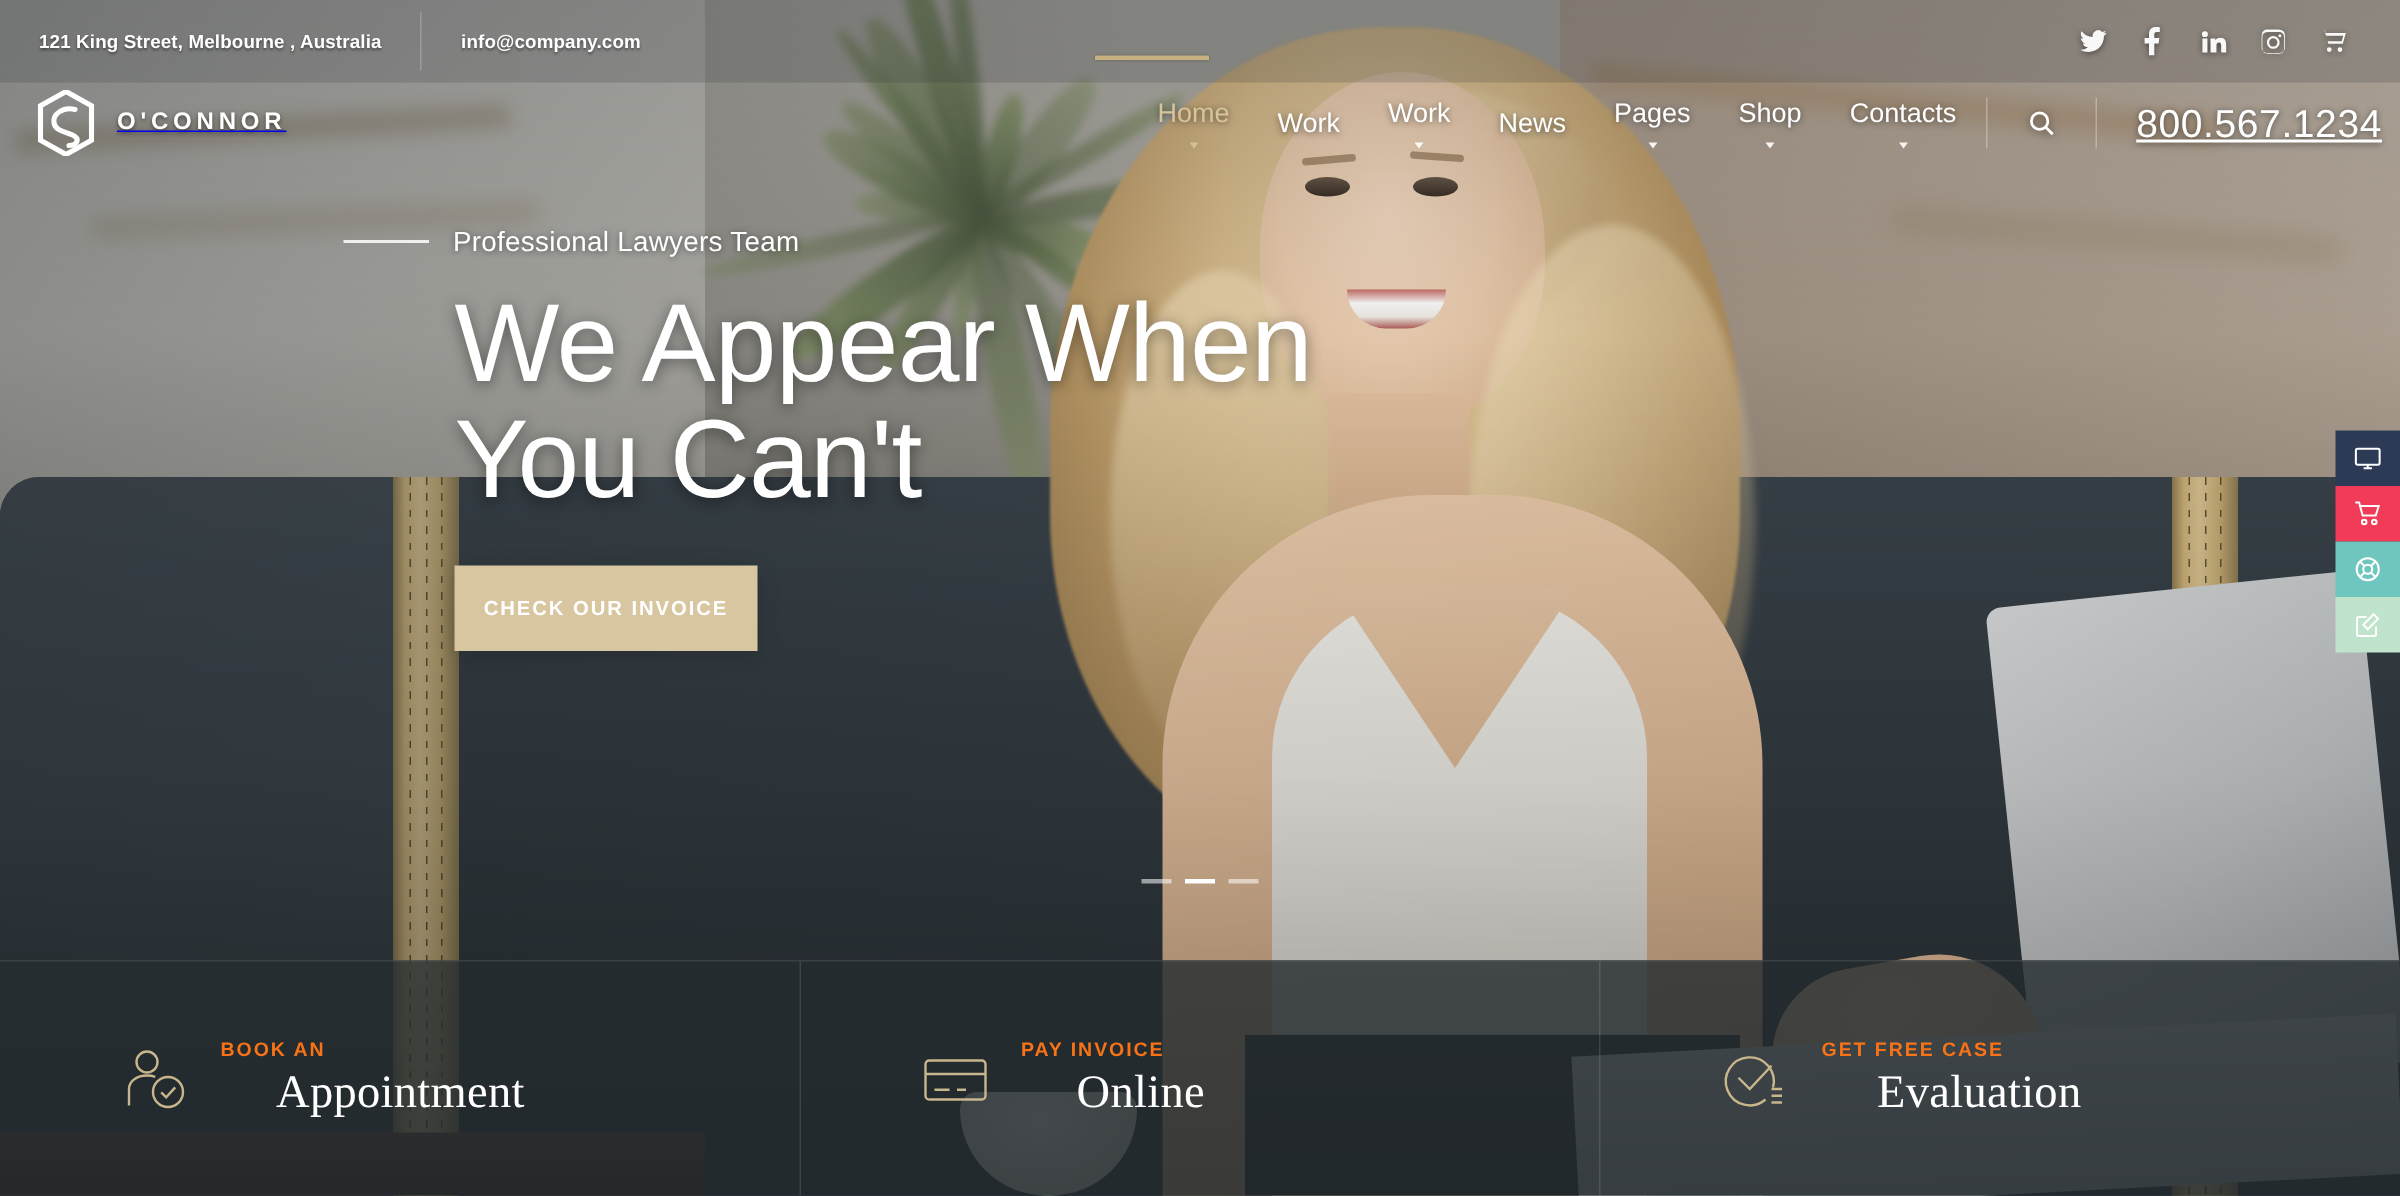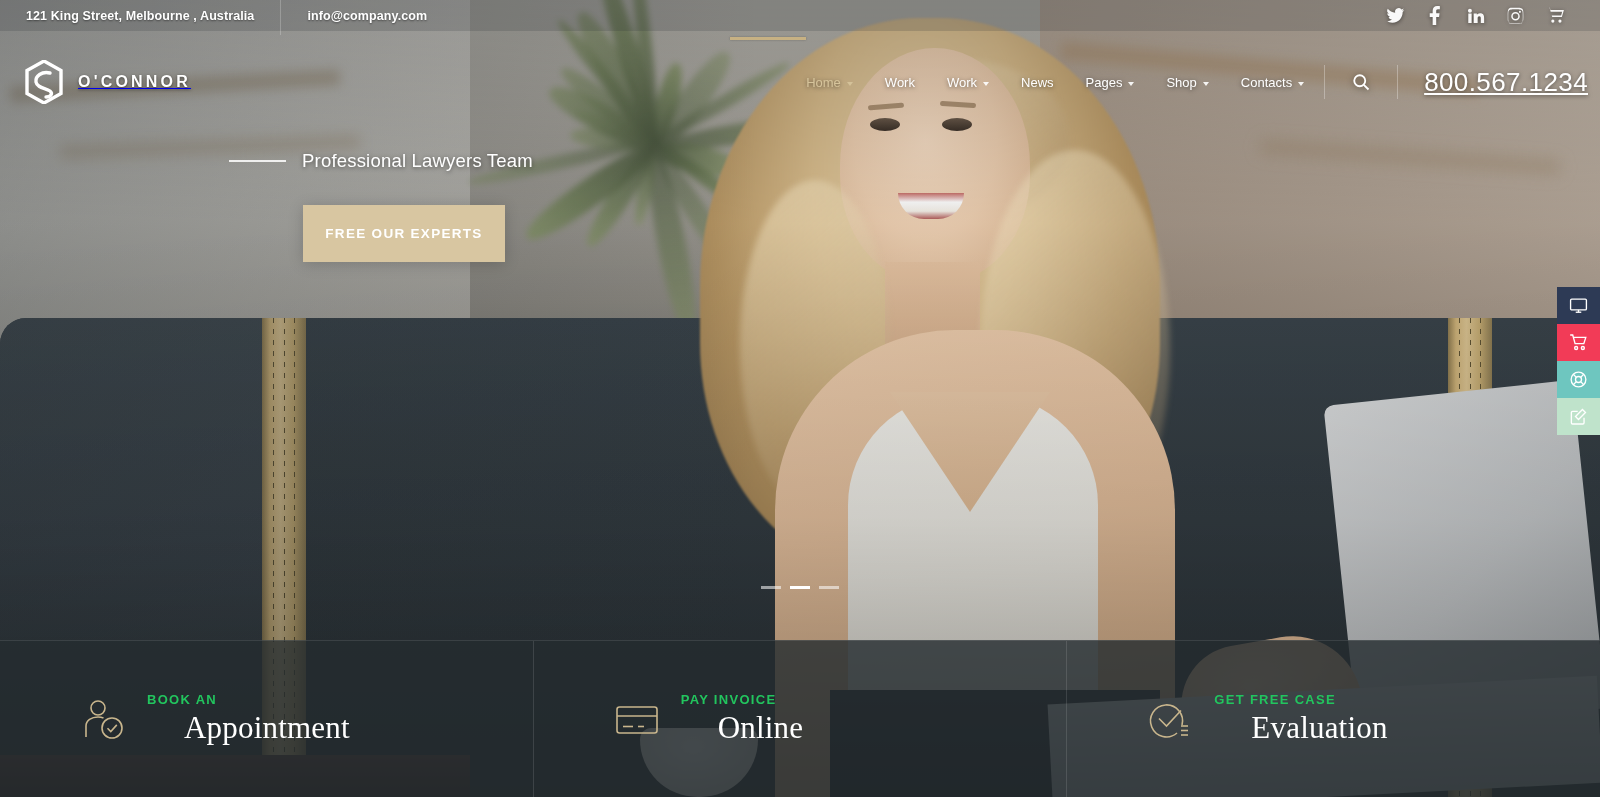--- a/index.html
+++ b/index.html
@@ -173,21 +173,21 @@
     position:absolute; inset:0;
     background:linear-gradient(180deg, rgba(0,0,0,.18) 0%, rgba(0,0,0,.05) 28%, rgba(0,0,0,.12) 65%, rgba(0,0,0,.30) 100%);
   }
   .hero-leftscrim {
     position:absolute; left:0; top:0; width:760px; height:640px;
     background:linear-gradient(90deg, rgba(40,48,52,.30) 0%, rgba(40,48,52,.12) 60%, rgba(40,48,52,0) 100%);
   }
 
   
   .topbar {
-    position:absolute; left:0; top:0; width:1600px; height:31px;
+    position:absolute; left:0; top:0; width:1600px; height:55px;
     display:flex; align-items:center;
     background:rgba(40,46,50,.18);
     z-index:40;
   }
   .topbar-sep { width:1px; height:39px; background:rgba(255,255,255,.22); }
   .topbar-item {
     color:#fff; font-size:12.5px; font-weight:bold; letter-spacing:.1px;
     padding:0 26px; white-space:nowrap; text-shadow:0 1px 2px rgba(0,0,0,.45);
   }
   .topbar-spacer { flex:1; }
@@ -200,23 +200,23 @@
     display:flex; align-items:center; z-index:40;
   }
   .brand { display:flex; align-items:center; gap:14px; padding-left:24px; }
   .brand-mark { width:40px; height:44px; display:block; }
   .brand-name {
     color:#fff; font-size:16px; font-weight:bold; letter-spacing:3.2px;
     text-shadow:0 1px 3px rgba(0,0,0,.5);
   }
   .nav { margin-left:auto; display:flex; align-items:center; gap:0; }
   .nav-item {
-    position:relative; color:#fff; font-size:13px; padding:0 16px;
+    position:relative; color:#fff; font-size:18px; padding:0 16px;
     display:flex; align-items:center; gap:6px; white-space:nowrap;
-    text-shadow:0 1px 4px rgba(0,0,0,.5); cursor:pointer;
+    text-shadow:0 1px 4px rgba(0,0,0,.5); cursor:pointer;flex-direction:column;
   }
   .nav-item.active { color:#d6c49b; }
   .caret {
     width:0; height:0; border-left:3.5px solid transparent; border-right:3.5px solid transparent;
     border-top:4.5px solid currentColor; opacity:.9; margin-top:3px;
   }
   .nav-underline {
     position:absolute; left:730px; top:-2px; width:76px; height:3px;
     background:#c7b183; box-shadow:0 0 2px rgba(0,0,0,.3);
   }
@@ -266,21 +266,21 @@
     border-top:1px solid rgba(255,255,255,.10);
   }
   .service {
     flex:1; display:flex; align-items:center; gap:20px;
     padding-left:79px; position:relative;
   }
   .service + .service { border-left:1px solid rgba(255,255,255,.12); }
   .service-icon { width:48px; height:48px; flex:none; }
   .service-icon svg { display:block; stroke:#c9b68d; fill:none; stroke-width:1.6; }
   .service-sub {
-    color:#22c55e; font-size:13px; font-weight:bold; letter-spacing:1.3px;
+    color:#f97316; font-size:13px; font-weight:bold; letter-spacing:1.3px;
     margin-bottom:3px;
   }
   .service-title {
     color:#ffffff; font-family:"Liberation Serif", serif;
     font-size:31px; line-height:36px; letter-spacing:.2px;margin-left:37px;
   }
 
   
   .rail {
     position:absolute; right:0; top:287px; width:43px; z-index:60;
@@ -447,21 +447,25 @@
     <div class="hdr-sep"></div>
     <a class="phone" href="#">800.567.1234</a>
   </nav>
 </div>
 
 <div class="hero-content">
   <div class="eyebrow-row">
     <span class="eyebrow-line"></span>
     <span class="eyebrow">Professional Lawyers Team</span>
   </div>
-  <button class="cta">FREE OUR EXPERTS</button>
+  <h1 class="hero-title">
+    <span>We Appear When</span><br>
+    <span>You Can't</span>
+  </h1>
+  <button class="cta">CHECK OUR INVOICE</button>
 </div>
 
 <div class="slider-dots">
   <span class="dot"></span>
   <span class="dot active"></span>
   <span class="dot"></span>
 </div>
 
 <div class="servicebar">
 

